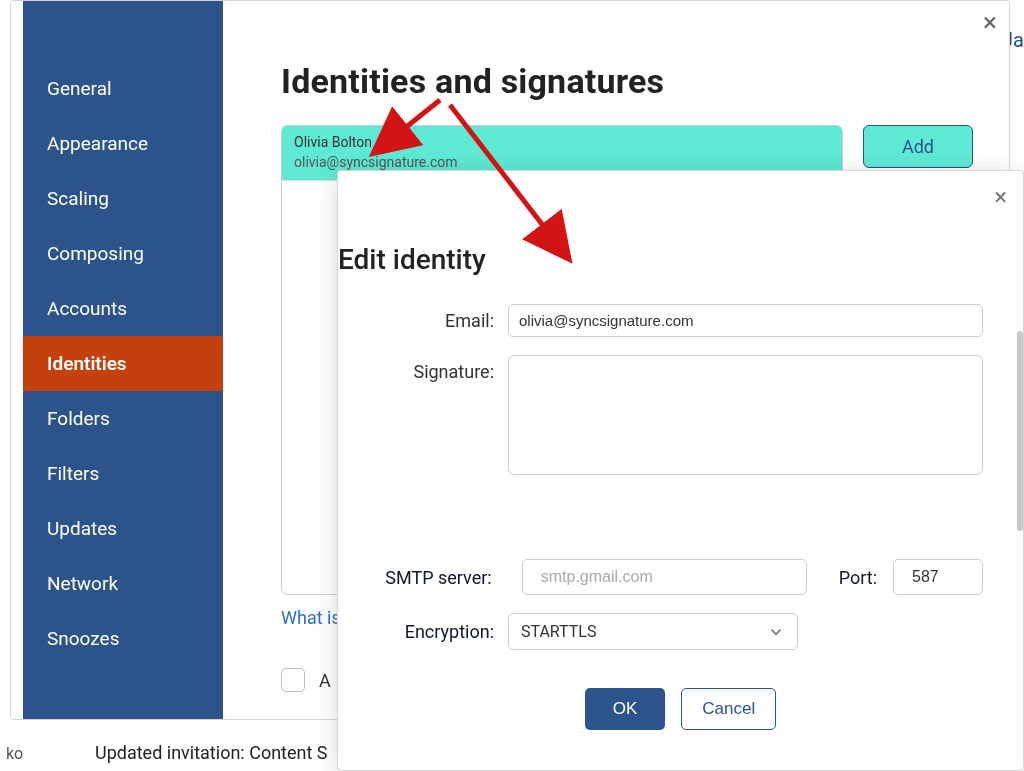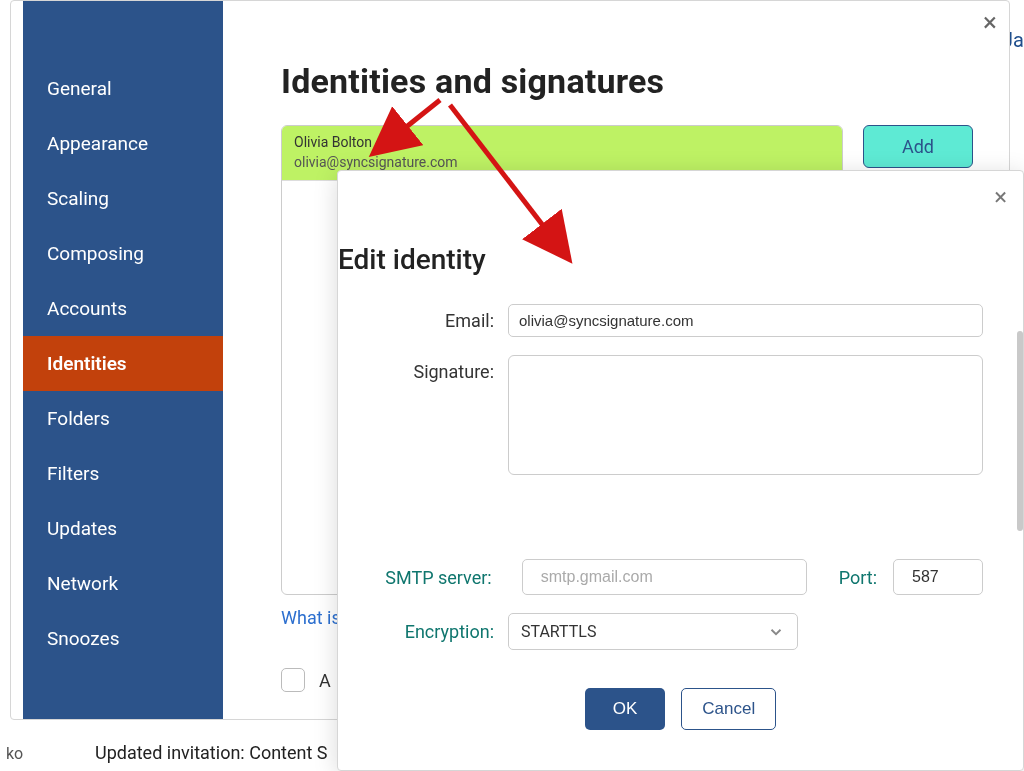--- a/index.html
+++ b/index.html
@@ -17,21 +17,21 @@
 
   .sidebar { position: absolute; left: 12px; top: 0; bottom: 0; width: 200px; background: #2c538a; color: #fff; padding-top: 60px; }
   .sidebar-item { padding: 16px 24px; font-size: 19px; font-weight: 400; cursor: pointer; }
   .sidebar-item.active { background: #c2410c; font-weight: 600; }
 
   .content { position: absolute; left: 200px; right: 0; top: 0; bottom: 0; padding: 60px 36px 0 70px; }
   .section-title { font-size: 34px; font-weight: 700; color: #222; margin: 0 0 24px 0; letter-spacing: 0.2px; }
 
   .identities-row { display: flex; gap: 20px; align-items: flex-start; }
   .identities-list { flex: 1; border: 1px solid #ccc; border-radius: 6px; height: 470px; overflow: hidden; background: #fff; }
-  .identity-item { background: #bef264; padding: 8px 12px 10px 12px; border-bottom: 1px solid #ddd; cursor: pointer; }
+  .identity-item { background: #5eead4; padding: 8px 12px 10px 12px; border-bottom: 1px solid #ddd; cursor: pointer; }
   .identity-item .name { font-size: 14px; color: #333; }
   .identity-item .email { font-size: 14px; color: #555; margin-top: 4px; }
   .identities-actions { width: 110px; display: flex; flex-direction: column; gap: 14px; }
   .btn-outline { border: 1.5px solid #2c538a; color: #2c538a; background: #5eead4; border-radius: 6px; padding: 10px 0; font-size: 18px; text-align: center; cursor: pointer; }
 
   .link { color: #2c6fcf; font-size: 18px; margin-top: 12px; display: inline-block; cursor: pointer; }
 
   .auto-row { display: flex; align-items: center; gap: 14px; margin-top: 40px; }
   .checkbox-visual { width: 24px; height: 24px; border: 1.5px solid #bbb; border-radius: 5px; background: #fff; }
 
@@ -45,21 +45,21 @@
   .form-label { width: 130px; text-align: right; padding-right: 14px; font-size: 18px; color: #333; padding-top: 6px; flex-shrink: 0; }
   .form-control-wrap { flex: 1; }
   .text-input { width: 100%; border: 1px solid #ccc; border-radius: 5px; padding: 7px 10px; font-size: 15px; color: #333; }
   .text-input::placeholder { color: #aaa; }
   .signature-area { width: 100%; height: 120px; border: 1px solid #ccc; border-radius: 6px; background: #fff; resize: none; padding: 8px; font-family: inherit; font-size: 15px; }
 
   .reply-row { display: flex; align-items: center; gap: 14px; }
   .reply-check { width: 20px; height: 20px; border: 1.5px solid #bbb; border-radius: 4px; background: #fff; flex-shrink: 0; }
 
   .smtp-row { display: flex; align-items: center; gap: 16px; margin-top: 80px; }
-  .smtp-label { font-size: 18px; color: #0f766e; text-align: right; }
+  .smtp-label { font-size: 18px; color: #0f172a; text-align: right; }
   .smtp-label.w1 { width: 130px; padding-right: 14px; }
   .smtp-input { border: 1px solid #ccc; border-radius: 5px; padding: 8px 18px; font-size: 16px; color: #333; }
   .smtp-input::placeholder { color: #aaa; }
   .smtp-server-in { width: 290px; }
   .port-in { width: 90px; }
 
   .enc-row { display: flex; align-items: center; margin-top: 18px; }
   .select-visual { width: 290px; border: 1px solid #ccc; border-radius: 5px; padding: 8px 12px; font-size: 16px; color: #333; display: flex; justify-content: space-between; align-items: center; cursor: pointer; }
   .chevron-svg { width: 18px; height: 18px; }
 

